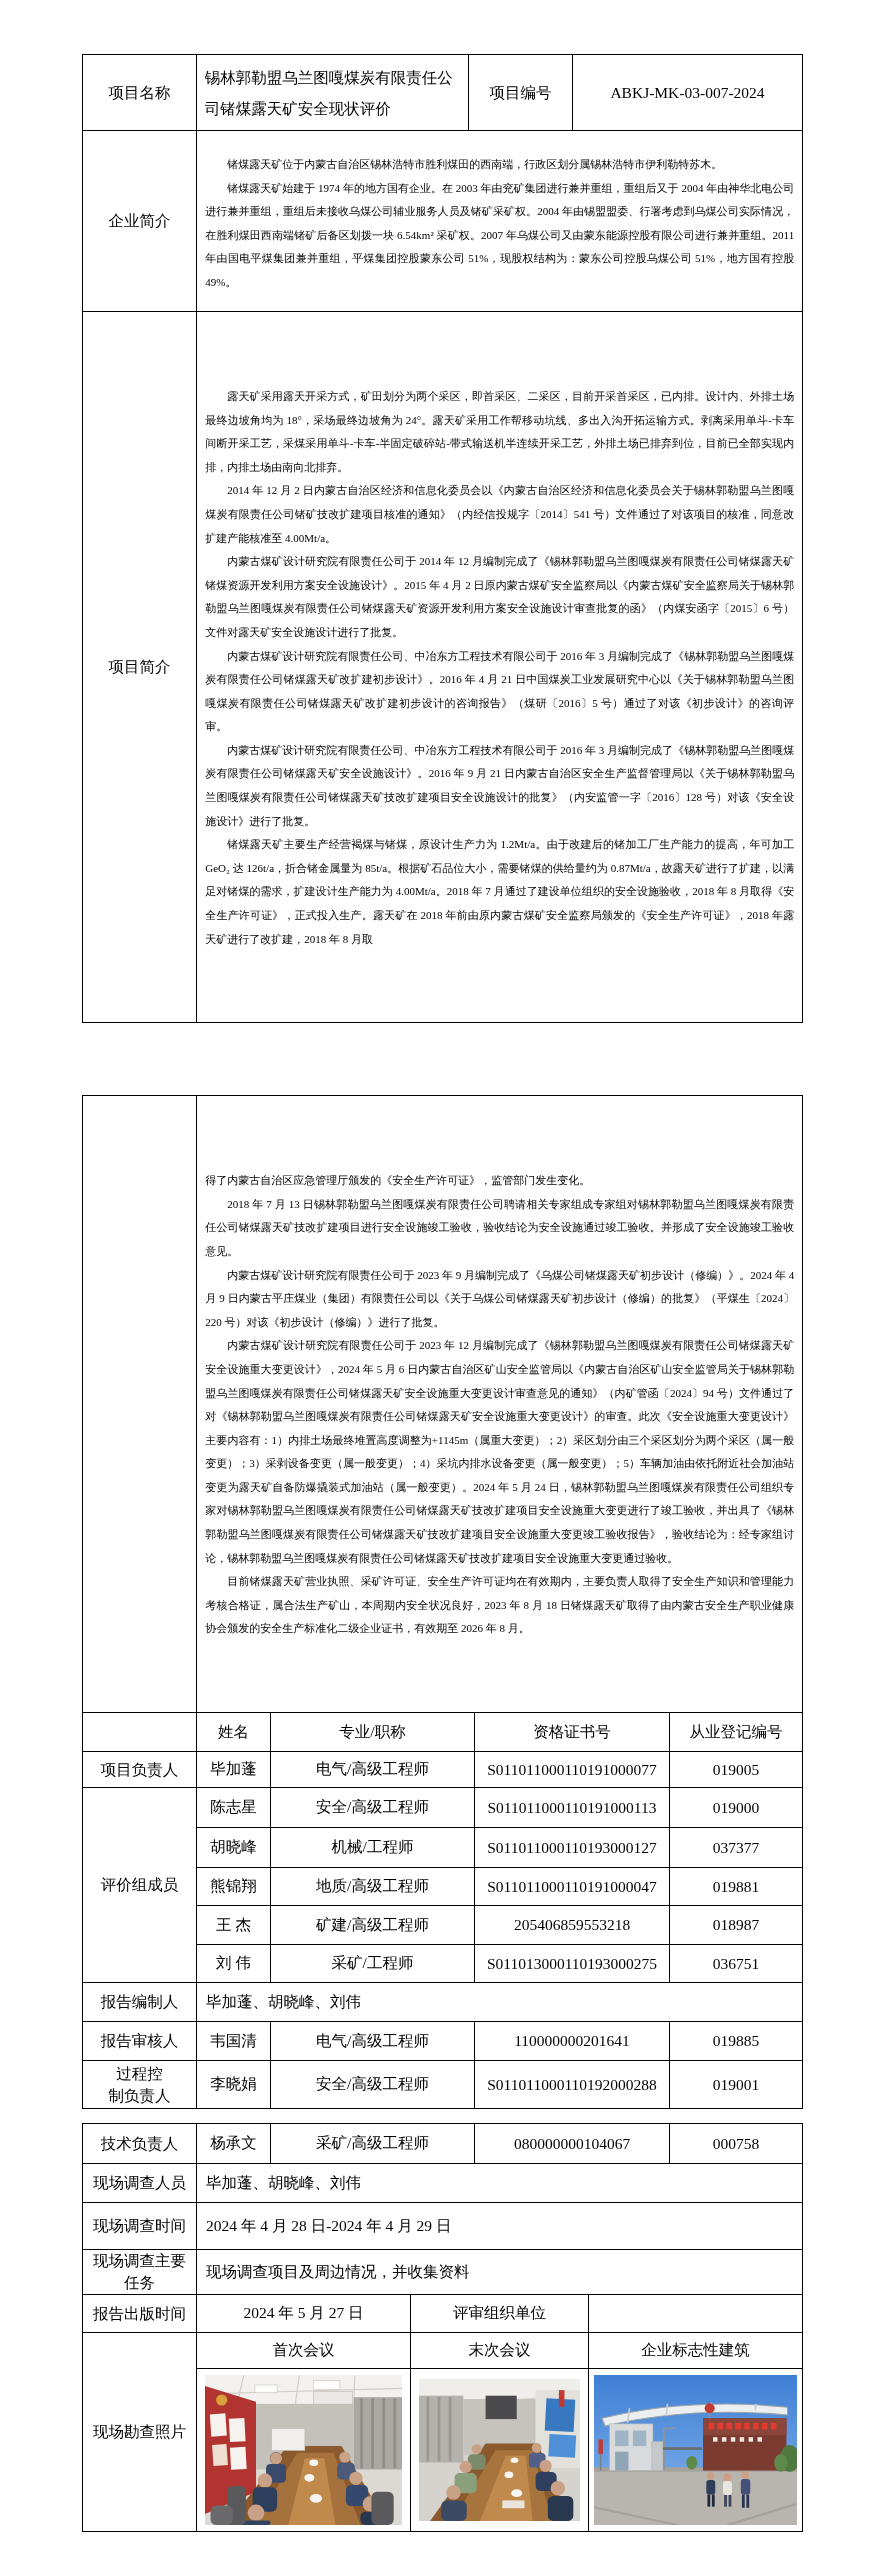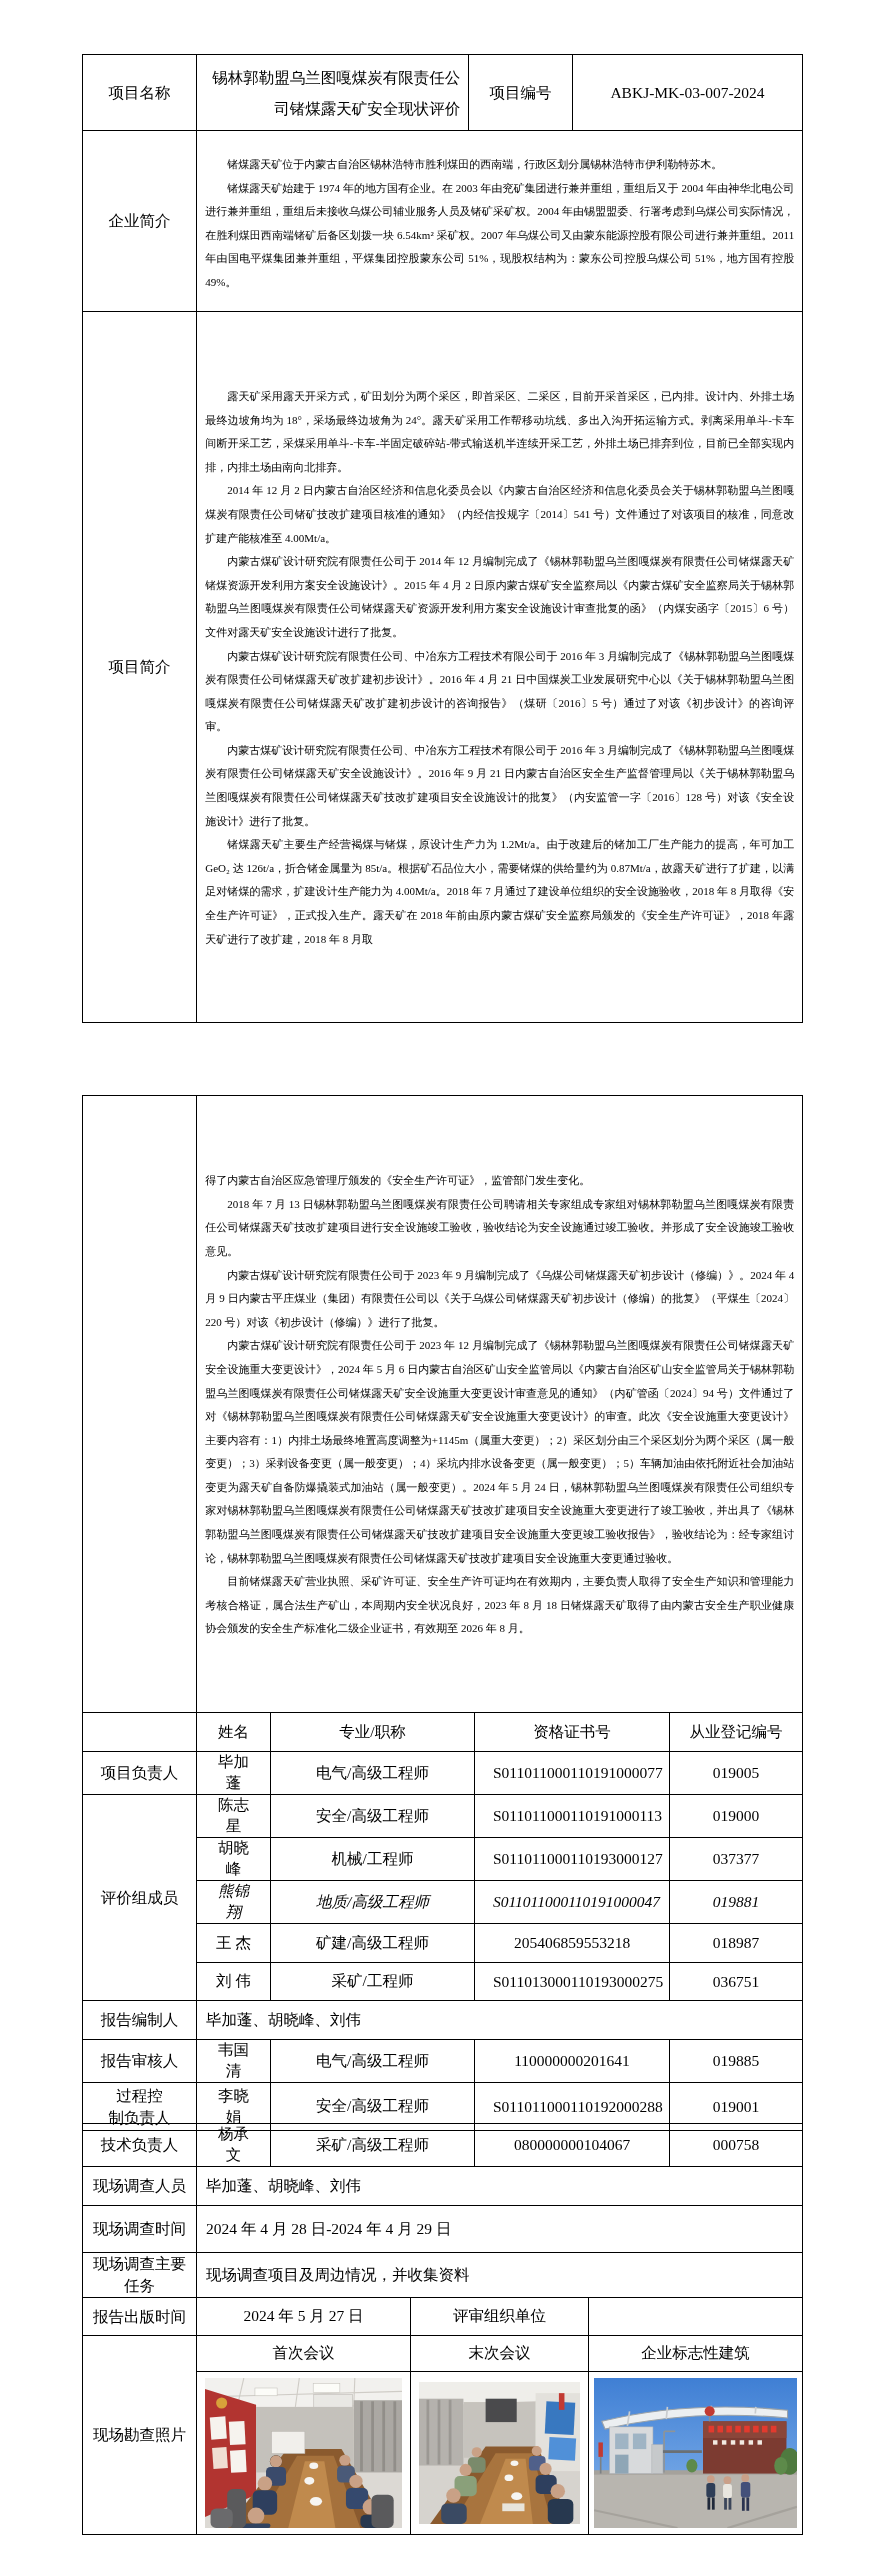--- a/index.html
+++ b/index.html
@@ -3,27 +3,27 @@
 <meta charset="utf-8">
 <style>
   html,body{margin:0;padding:0;background:#ffffff;}
   #page{position:relative;width:881px;height:2576px;background:#ffffff;
         font-family:"Liberation Serif","DejaVu Serif",serif;color:#000;}
   table.doc{border-collapse:collapse;table-layout:fixed;position:absolute;left:82px;width:720px;
             border:1.7px solid #000;}
   table.doc td{border:1.1px solid #000;overflow:hidden;box-sizing:border-box;
                font-size:15.5px;color:#000;vertical-align:middle;}
   td.lbl{text-align:center;font-size:15px;line-height:22px;white-space:pre-line;padding:0 5px;}
-  td.cval{text-align:center;padding:0 18px;}
+  td.cval{text-align:center;padding:0 8px;}
   td.lval{text-align:left;padding:0 7.8px 0 9px;}
   td.paras{vertical-align:top;text-align:justify;padding:5.6px 7.8px 0 8.3px;}
   td.paras.tight{padding-top:2.2px;}
   .para{margin:0;text-indent:2em;font-size:11px;line-height:23.6px;text-align:justify;}
   .para.noindent{text-indent:0;}
-  td.projname{text-align:right;font-size:15.5px;line-height:31px;padding:0 7.8px;}
+  td.projname{text-align:left;font-size:15.5px;line-height:31px;padding:0 7.8px;}
   td.caption{text-align:center;font-size:15px;}
   td.photocell{vertical-align:top;text-align:center;padding-top:4.4px;}
   .photo{display:inline-block;}
 </style>
 </head>
 <body>
 
 <div id="page">
 
   <table class="doc" style="top:54px;">
@@ -100,21 +100,21 @@
       <td class="cval">安全/高级工程师</td>
       <td class="cval">S011011000110191000113</td>
       <td class="cval">019000</td>
     </tr>
     <tr style="height:40px;">
       <td class="cval">胡晓峰</td>
       <td class="cval">机械/工程师</td>
       <td class="cval">S011011000110193000127</td>
       <td class="cval">037377</td>
     </tr>
-    <tr style="height:38px;font-style:italic;">
+    <tr style="height:38px;">
       <td class="cval">熊锦翔</td>
       <td class="cval">地质/高级工程师</td>
       <td class="cval">S011011000110191000047</td>
       <td class="cval">019881</td>
     </tr>
     <tr style="height:39px;">
       <td class="cval">王  杰</td>
       <td class="cval">矿建/高级工程师</td>
       <td class="cval">205406859553218</td>
       <td class="cval">018987</td>

